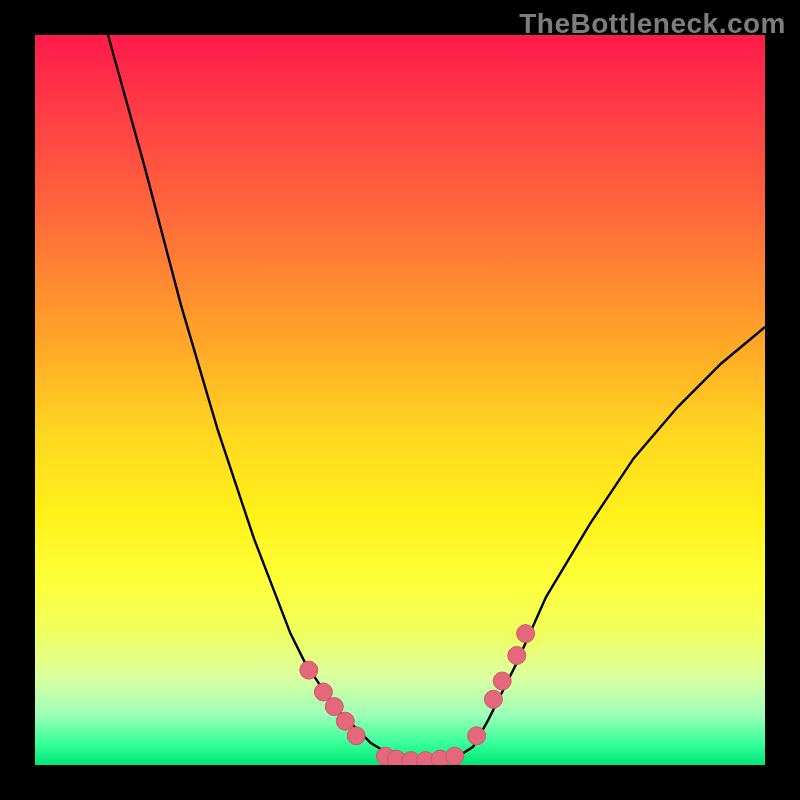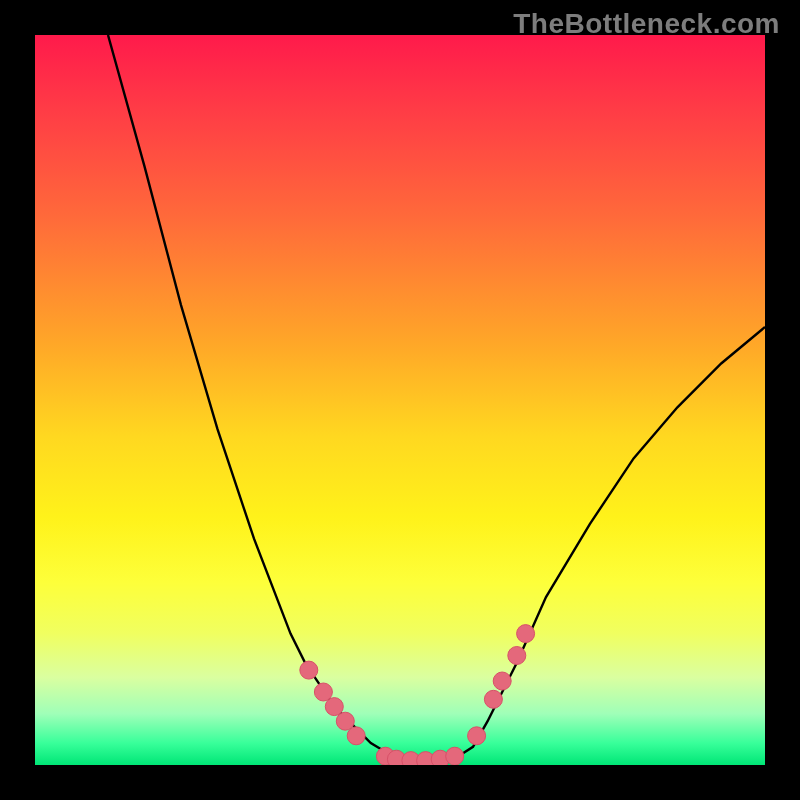--- a/index.html
+++ b/index.html
@@ -39,21 +39,21 @@
   svg.overlay {
     position: absolute;
     left: 35px;
     top: 35px;
     width: 730px;
     height: 730px;
   }
   .watermark {
     position: absolute;
     top: 8px;
-    right: 20px;
+    right: 14px;
     font-size: 28px;
     font-weight: bold;
     color: #7d7d7d;
     letter-spacing: 0.5px;
   }
 </style>
 </head>
 <body>
 
 <div class="stage">

